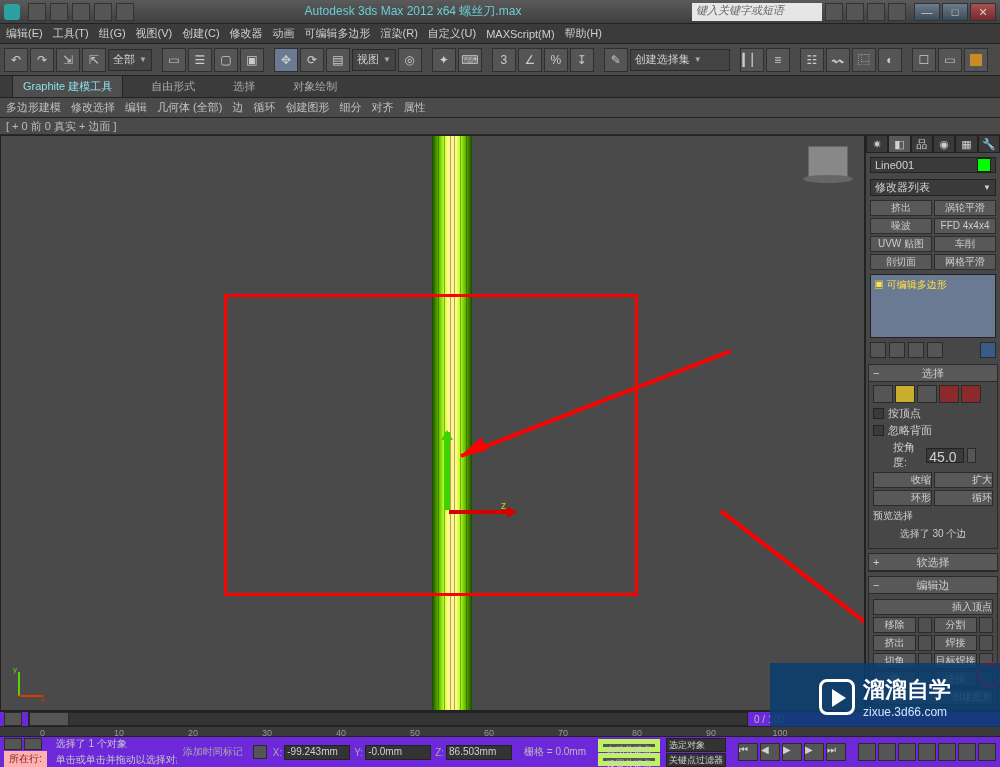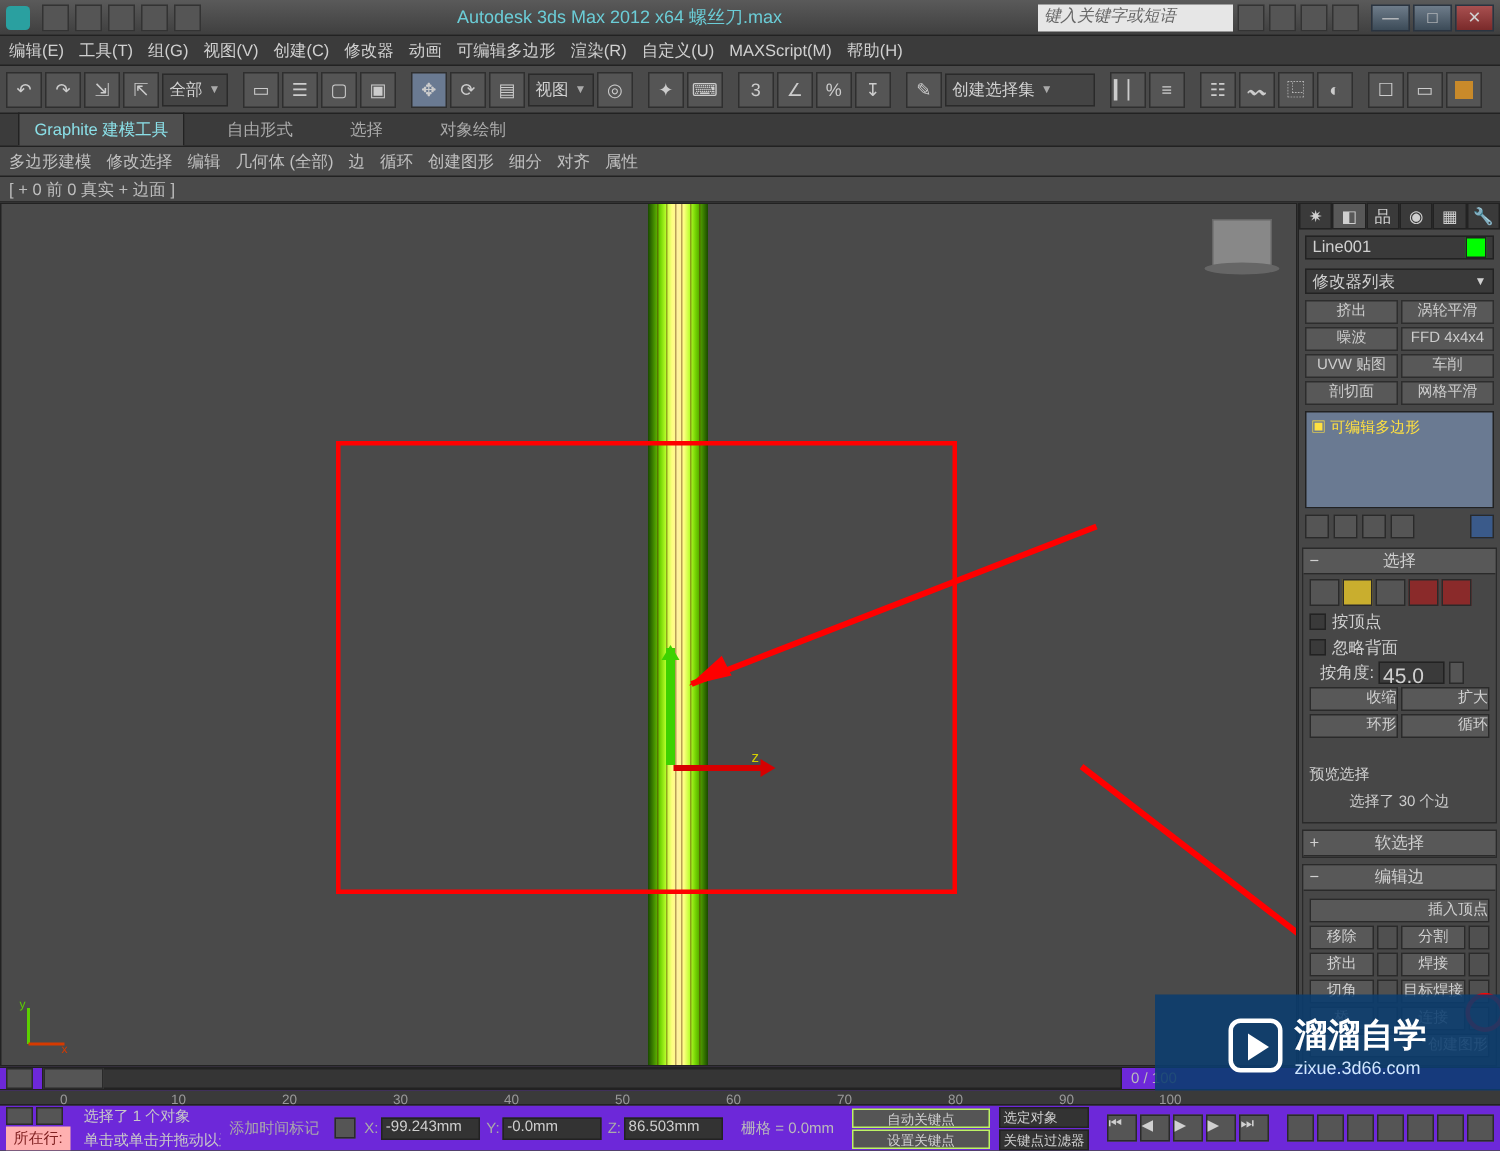--- a/index.html
+++ b/index.html
@@ -184,21 +184,21 @@
     position:relative;
   }
   .rollout-hdr .pm{position:absolute;left:4px;}
   .rollout-body { padding:3px 4px; background:#474747; }
   .sel-icons { display:flex; gap:2px; margin-bottom:3px;}
   .sel-icons div{ width:20px;height:18px;background:#555;border:1px solid #2a2a2a;}
   .sel-icons div.sel{ background:#c9ae2e; }
   .sel-icons div.red{ background:#8a2a2a; }
   .chk-row { display:flex; align-items:center; gap:4px; margin:2px 0;}
   .chk-row .chk{width:11px;height:11px;background:#3a3a3a;border:1px solid #222;}
-  .spin-row { display:flex; align-items:center; gap:3px; margin:2px 4px;}
+  .spin-row { display:flex; align-items:center; gap:3px; margin:2px 17px;}
   .spin-row .spin{ width:44px;height:15px;background:#3a3a3a;border:1px solid #222;padding:0 2px;font-size:14px;}
   .spin-row .updn{width:10px;height:15px;background:#555;border:1px solid #2a2a2a;}
   .btn-row { display:flex; gap:2px; margin:2px 0;}
   .btn-row div{ flex:1; height:16px; background:#585858; border:1px solid #2a2a2a; text-align:right; line-height:14px; font-size:10px;}
   .radio-row { display:flex; gap:5px; flex-wrap:wrap; margin:2px 0; font-size:10px;}
   .radio-row .r{width:10px;height:10px;border:1px solid #888;border-radius:50%;background:#3a3a3a;}
   .radio-row .r.on::after{content:"";display:block;width:4px;height:4px;background:#ccc;border-radius:50%;margin:2px;}
   .sel-count { text-align:center; margin:4px 0; font-size:10px; color:#ccc;}
   .edit-btn-grid { display:grid; grid-template-columns: 1fr 14px 1fr 14px; gap:2px; margin:2px 0;}
   .edit-btn-grid .b{height:16px;background:#585858;border:1px solid #2a2a2a;text-align:center;line-height:14px;font-size:10px;}
@@ -237,21 +237,21 @@
   .tick-row .ticks span{ position:absolute; top:1px; font-size:9px; color:#999;}
   .status-row { flex:1; display:flex; align-items:center; gap:6px; padding:0 4px; font-size:10px;}
   .status-row .pink{background:#ffb0b0;color:#802020;padding:1px 5px;}
   .xyz { display:flex; gap:4px; margin-left:auto; }
   .xyz .f{ display:flex; align-items:center; gap:2px;}
   .xyz .f .lbl{color:#aaa;}
   .xyz .f .v{width:66px;height:15px;background:#333;border:1px solid #222;padding:0 2px;}
   .anim-ctrl { display:flex; gap:2px; margin-left:6px;}
   .anim-ctrl div{width:20px;height:18px;background:#555;border:1px solid #2a2a2a;}
   .key-column { display:flex; flex-direction:column; gap:1px; margin-left:6px;}
-  .key-column div { width:92px; height:13px; background:#555; border:1px solid #bef264; font-size:9px; text-align:center; line-height:12px;}
+  .key-column div { width:62px; height:13px; background:#555; border:5px solid #bef264; font-size:9px; text-align:center; line-height:12px;}
   .key-drop { width:60px; height:14px; background:#333; border:1px solid #222; font-size:9px; padding:0 2px;}
   .status-two { display:flex; flex-direction:column; gap:2px; margin-left:3px; flex:1; min-width:0;}
   .status-two div { font-size:10px; color:#c8c8c8; white-space:nowrap; overflow:hidden;}
 
   .nav-pad { display:flex; gap:2px; margin-left:6px;}
   .nav-pad div{width:18px;height:18px;background:#555;border:1px solid #2a2a2a;}
 
 </style>
 </head>
 <body>
@@ -461,21 +461,21 @@
           <div class="updn"></div>
         </div>
         <div class="btn-row">
           <div>收缩</div>
           <div>扩大</div>
         </div>
         <div class="btn-row">
           <div>环形</div>
           <div>循环</div>
         </div>
-        <div style="font-size:10px;margin-top:17px">预览选择</div>
+        <div style="font-size:10px;margin-top:3px">预览选择</div>
         <div class="sel-count">选择了 30 个边</div>
       </div>
     </div>
 
     <div class="rollout">
       <div class="rollout-hdr"><span class="pm">+</span><span>软选择</span></div>
     </div>
 
     <div class="rollout" style="position:relative">
       <div class="rollout-hdr"><span class="pm">−</span><span>编辑边</span></div>

